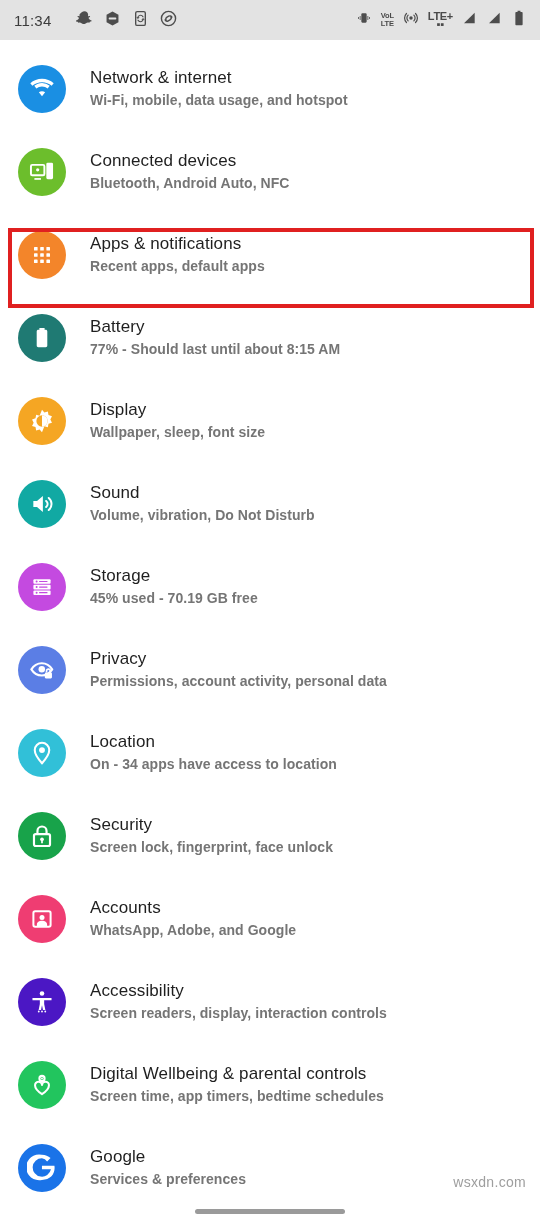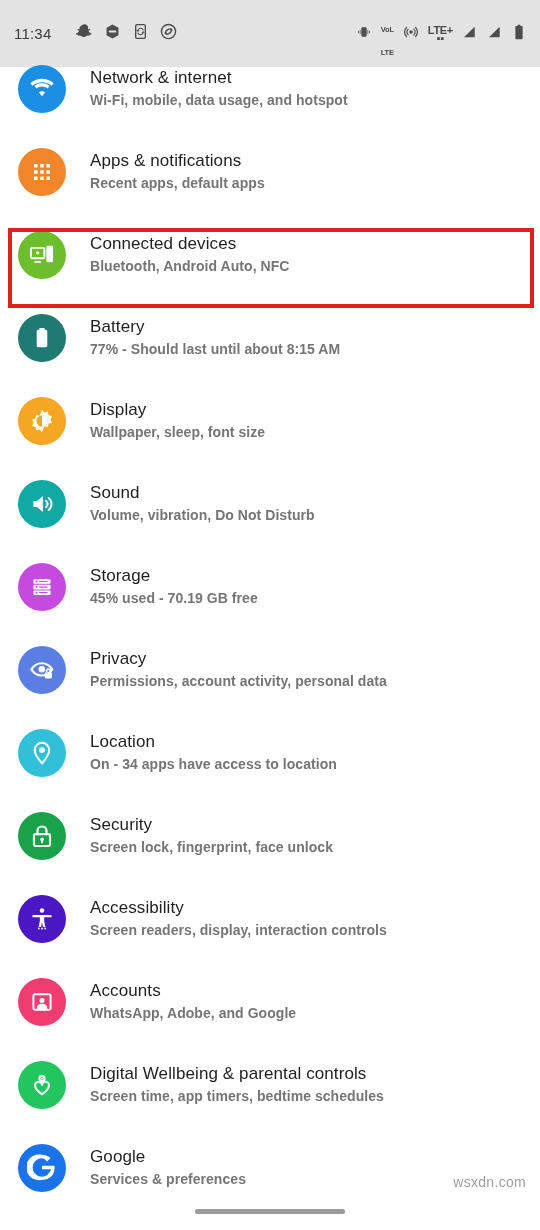--- a/index.html
+++ b/index.html
@@ -7,35 +7,35 @@
     width: 540px; height: 1230px;
     background: #ffffff;
     font-family: "Liberation Sans", sans-serif;
     overflow: hidden;
   }
   #screen { position: relative; width: 540px; height: 1230px; background: #fff; }
 
   
   .statusbar {
     position: absolute; top: 0; left: 0;
-    width: 540px; height: 67px;
+    width: 540px; height: 40px;
     background: #e3e3e3;
     display: flex; align-items: center;
     padding: 0 14px;
   }
   .sb-clock {
     font-size: 15px; color: #3c3c3c; font-weight: 400;
     letter-spacing: .2px; margin-right: 14px;
   }
   .sb-left { display: flex; align-items: center; gap: 11px; flex: 1; }
   .sb-right { display: flex; align-items: center; gap: 9px; }
   .sb-ico { display: block; }
   .volte {
     font-size: 7.5px; line-height: 8px; color: #4a4a4a; font-weight: 700;
-    text-align: center; letter-spacing: -.2px; margin-top: 15px;
+    text-align: center; letter-spacing: -.2px;
   }
   .lteplus {
     font-size: 11px; line-height: 8px; color: #4a4a4a; font-weight: 700;
     text-align: center; letter-spacing: -.3px;
   }
 
   
   .list { position: absolute; top: 50px; left: 0; width: 540px; }
   .row {
     display: flex; align-items: flex-start;
@@ -164,20 +164,34 @@
   <div class="list" id="settings-list">
       <div class="row">
         <div class="row-icon" style="background: rgb(26, 143, 227);">
           <svg width="26" height="26" viewBox="0 0 24 24">
             <path fill="white" d="M12 18.6l2.9-3.6c-.8-.6-1.8-1-2.9-1s-2.1.4-2.9 1L12 18.6zM12 9.6c2 0 3.8.7 5.2 1.9l1.9-2.4A11.3 11.3 0 0 0 12 6.5c-2.7 0-5.2 1-7.1 2.6l1.9 2.4A7.9 7.9 0 0 1 12 9.6zM12 2.6c-4.1 0-7.9 1.5-10.8 4l1.9 2.4A14.1 14.1 0 0 1 12 5.7c3.4 0 6.5 1.2 8.9 3.3l1.9-2.4c-2.9-2.5-6.7-4-10.8-4z"></path>
           </svg>
         </div>
         <div class="row-text">
           <div class="row-title">Network &amp; internet</div>
           <div class="row-sub">Wi-Fi, mobile, data usage, and hotspot</div>
+        </div>
+      </div>
+      <div class="row">
+        <div class="row-icon" style="background: rgb(108, 190, 44);">
+          <svg width="26" height="26" viewBox="0 0 24 24">
+            <rect x="1.8" y="5.4" width="12.4" height="9.6" rx="1.2" fill="none" stroke="white" stroke-width="1.8"></rect>
+            <rect x="16" y="3.4" width="6.2" height="15.2" rx="1.3" fill="white"></rect>
+            <circle cx="8" cy="10" r="1.5" fill="white"></circle>
+            <path fill="white" d="M5 17.6h6v1.6H5z"></path>
+          </svg>
+        </div>
+        <div class="row-text">
+          <div class="row-title">Connected devices</div>
+          <div class="row-sub">Bluetooth, Android Auto, NFC</div>
         </div>
       </div>
       <div class="row">
         <div class="row-icon" style="background: rgb(243, 133, 42);">
           <svg width="24" height="24" viewBox="0 0 24 24">
             <g fill="white">
               <rect x="4" y="4" width="3.6" height="3.6" rx=".6"></rect>
               <rect x="10.2" y="4" width="3.6" height="3.6" rx=".6"></rect>
               <rect x="16.4" y="4" width="3.6" height="3.6" rx=".6"></rect>
               <rect x="4" y="10.2" width="3.6" height="3.6" rx=".6"></rect>
@@ -185,34 +199,20 @@
               <rect x="16.4" y="10.2" width="3.6" height="3.6" rx=".6"></rect>
               <rect x="4" y="16.4" width="3.6" height="3.6" rx=".6"></rect>
               <rect x="10.2" y="16.4" width="3.6" height="3.6" rx=".6"></rect>
               <rect x="16.4" y="16.4" width="3.6" height="3.6" rx=".6"></rect>
             </g>
           </svg>
         </div>
         <div class="row-text">
           <div class="row-title">Apps &amp; notifications</div>
           <div class="row-sub">Recent apps, default apps</div>
-        </div>
-      </div>
-      <div class="row">
-        <div class="row-icon" style="background: rgb(108, 190, 44);">
-          <svg width="26" height="26" viewBox="0 0 24 24">
-            <rect x="1.8" y="5.4" width="12.4" height="9.6" rx="1.2" fill="none" stroke="white" stroke-width="1.8"></rect>
-            <rect x="16" y="3.4" width="6.2" height="15.2" rx="1.3" fill="white"></rect>
-            <circle cx="8" cy="10" r="1.5" fill="white"></circle>
-            <path fill="white" d="M5 17.6h6v1.6H5z"></path>
-          </svg>
-        </div>
-        <div class="row-text">
-          <div class="row-title">Connected devices</div>
-          <div class="row-sub">Bluetooth, Android Auto, NFC</div>
         </div>
       </div>
       <div class="row">
         <div class="row-icon" style="background: rgb(31, 122, 115);">
           <svg width="24" height="24" viewBox="0 0 24 24">
             <path fill="white" d="M9.4 2h5.2v1.8h1.1c.9 0 1.6.7 1.6 1.6v14.2c0 .9-.7 1.6-1.6 1.6H8.3c-.9 0-1.6-.7-1.6-1.6V5.4c0-.9.7-1.6 1.6-1.6h1.1V2z"></path>
           </svg>
         </div>
         <div class="row-text">
           <div class="row-title">Battery</div>
@@ -301,50 +301,50 @@
             <circle cx="12" cy="15.1" r="1.7" fill="white"></circle>
             <path fill="white" d="M11.2 15.8h1.6v2.8h-1.6z"></path>
           </svg>
         </div>
         <div class="row-text">
           <div class="row-title">Security</div>
           <div class="row-sub">Screen lock, fingerprint, face unlock</div>
         </div>
       </div>
       <div class="row">
+        <div class="row-icon" style="background: rgb(239, 61, 114);">
+          <svg width="24" height="24" viewBox="0 0 24 24">
+            <rect x="3.4" y="4.2" width="17.2" height="15.6" rx="1.8" fill="none" stroke="white" stroke-width="2"></rect>
+            <circle cx="12" cy="10.4" r="2.5" fill="white"></circle>
+            <path fill="white" d="M12 13.8c2.8 0 5.1 1.6 5.1 3.6v2.4H6.9v-2.4c0-2 2.3-3.6 5.1-3.6z"></path>
+          </svg>
+        </div>
+        <div class="row-text">
+          <div class="row-title">Accounts</div>
+          <div class="row-sub">WhatsApp, Adobe, and Google</div>
+        </div>
+      </div>
+      <div class="row">
         <div class="row-icon" style="background: rgb(75, 23, 196);">
           <svg width="26" height="26" viewBox="0 0 24 24">
             <circle cx="12" cy="4.2" r="2.1" fill="white"></circle>
             <path fill="white" d="M3.2 8.2h17.6v2.1H14v3.6l1.1 5.4h-2.2L12 15l-.9 4.3H8.9L10 13.9v-3.6H3.2z"></path>
             <g fill="white">
               <circle cx="9" cy="20.8" r=".85"></circle>
               <circle cx="12" cy="20.8" r=".85"></circle>
               <circle cx="15" cy="20.8" r=".85"></circle>
             </g>
           </svg>
         </div>
         <div class="row-text">
           <div class="row-title">Accessibility</div>
           <div class="row-sub">Screen readers, display, interaction controls</div>
         </div>
       </div>
       <div class="row">
-        <div class="row-icon" style="background: rgb(239, 61, 114);">
-          <svg width="24" height="24" viewBox="0 0 24 24">
-            <rect x="3.4" y="4.2" width="17.2" height="15.6" rx="1.8" fill="none" stroke="white" stroke-width="2"></rect>
-            <circle cx="12" cy="10.4" r="2.5" fill="white"></circle>
-            <path fill="white" d="M12 13.8c2.8 0 5.1 1.6 5.1 3.6v2.4H6.9v-2.4c0-2 2.3-3.6 5.1-3.6z"></path>
-          </svg>
-        </div>
-        <div class="row-text">
-          <div class="row-title">Accounts</div>
-          <div class="row-sub">WhatsApp, Adobe, and Google</div>
-        </div>
-      </div>
-      <div class="row">
         <div class="row-icon" style="background: rgb(34, 197, 94);">
           <svg width="26" height="26" viewBox="0 0 24 24">
             <circle cx="12" cy="6" r="2.4" fill="none" stroke="white" stroke-width="1.9"></circle>
             <circle cx="12" cy="6" r=".9" fill="white"></circle>
             <path fill="none" stroke="white" stroke-width="1.9" stroke-linejoin="round" d="M12 20.4S5.6 16.2 5.6 12.5a3.2 3.2 0 0 1 6.4-.6 3.2 3.2 0 0 1 6.4.6c0 3.7-6.4 7.9-6.4 7.9z"></path>
           </svg>
         </div>
         <div class="row-text">
           <div class="row-title">Digital Wellbeing &amp; parental controls</div>
           <div class="row-sub">Screen time, app timers, bedtime schedules</div>

